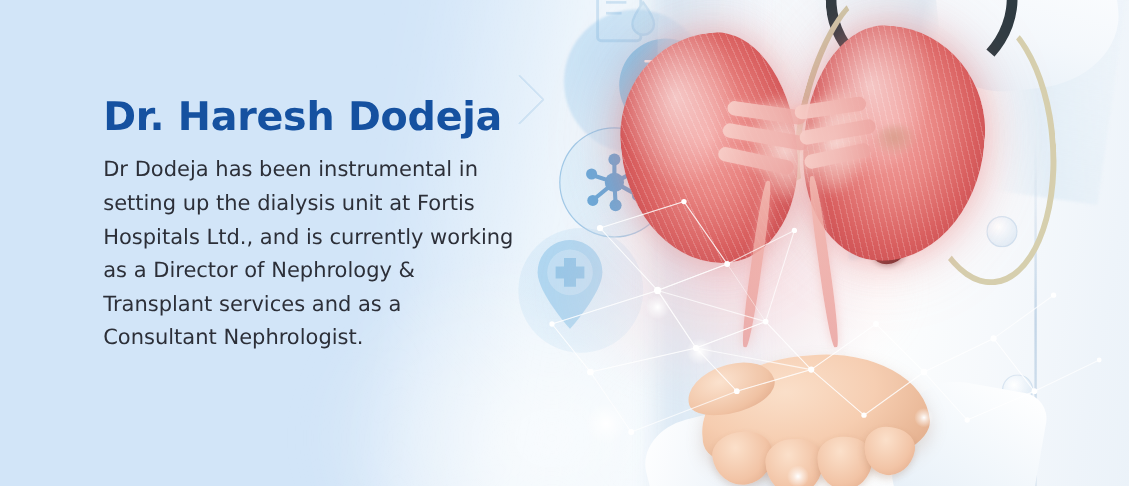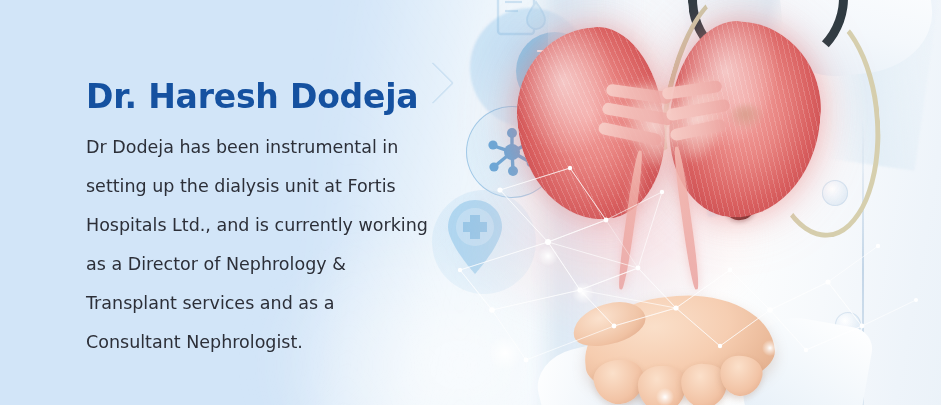--- a/index.html
+++ b/index.html
@@ -315,21 +315,21 @@
     letter-spacing:-0.2px;
     line-height:1.06;
     white-space:nowrap;
   }
   .doc-bio {
     margin-top:13px;
     font-family:"DejaVu Sans", sans-serif;
     font-size:17.5px;
     font-weight:400;
     color:#2c2f38;
-    line-height:39px;
+    line-height:28px;
     width:348px;
   }
 </style>
 </head>
 <body>
 
 <div class="banner">
 
   <div class="bg-base"></div>
   <div class="bg-sweep"></div>

